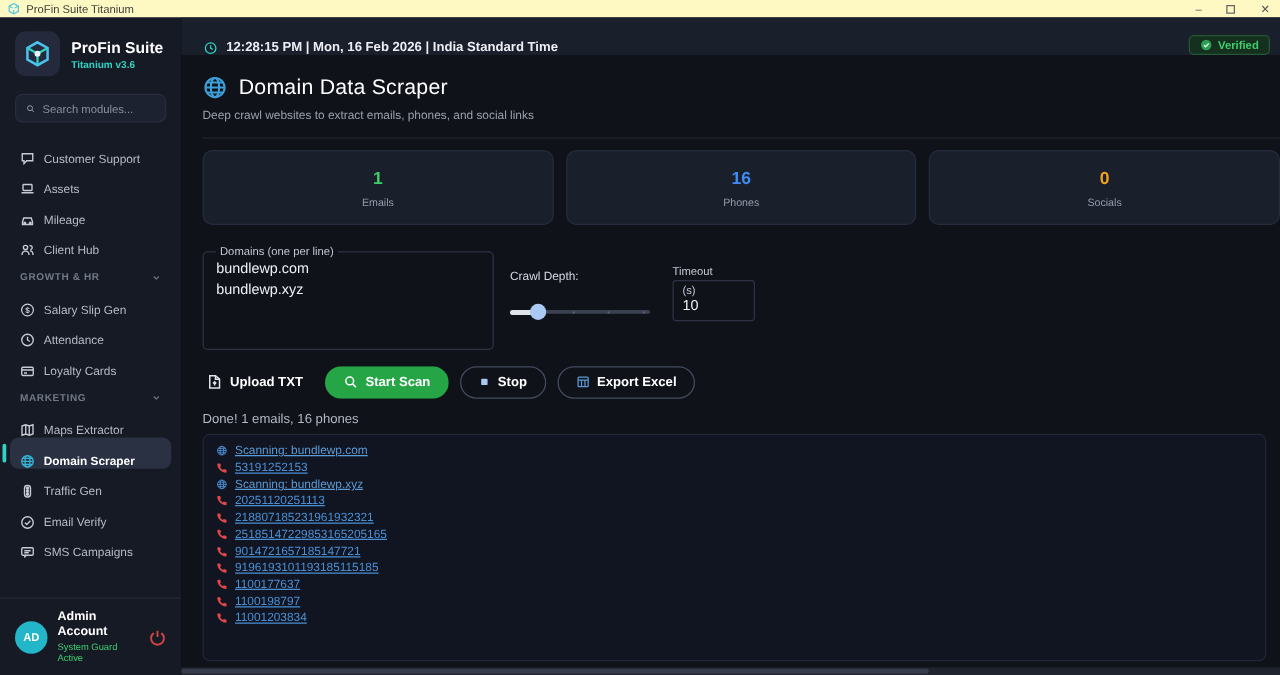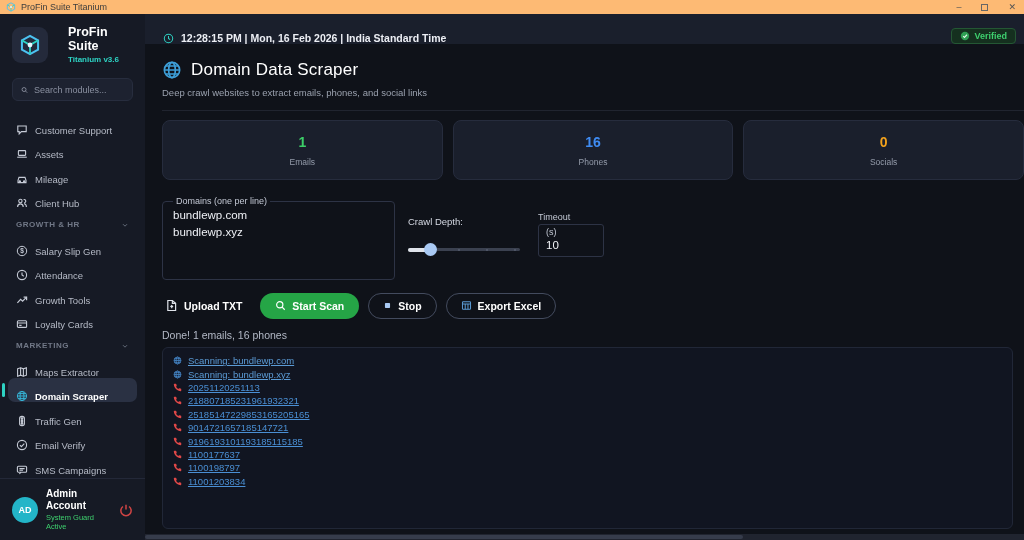--- a/index.html
+++ b/index.html
@@ -1,32 +1,32 @@
 <!DOCTYPE html>
 <html><head>
 <meta charset="utf-8">
 <style>
   * { box-sizing: border-box; margin: 0; padding: 0; }
   html,body { width:1024px; height:540px; overflow:hidden; }
   body { font-family:"Liberation Sans", sans-serif; background:#0f1219; color:#e8eaf0; position:relative; }
 
   
-  .titlebar { height:14px; background:#fdba74; display:flex; align-items:center; gap:5px; padding:0 8px 0 6px; }
+  .titlebar { height:14px; background:#fef9c3; display:flex; align-items:center; gap:5px; padding:0 8px 0 6px; }
   .titlebar .app-ic { width:10px; height:10px; display:inline-flex; }
   .titlebar .ttl { font-size:9px; color:#3d3d3d; }
   .win-ctrls { margin-left:auto; display:flex; align-items:center; gap:20px; color:#555; }
   .win-ctrls .wc { font-size:9px; line-height:9px; cursor:pointer; }
   .wc-max { width:7px; height:7px; border:1px solid #666; display:inline-block; }
 
   
   .shell { display:flex; height:526px; }
 
   
   .sidebar { width:145px; background:#161a25; display:flex; flex-direction:column; flex-shrink:0; }
-  .brand { display:flex; align-items:center; gap:20px; padding:11px 12px 8px; }
+  .brand { display:flex; align-items:center; gap:9px; padding:11px 12px 8px; }
   .brand-ic { width:36px; height:36px; border-radius:9px; background:#242a3b; display:flex; align-items:center; justify-content:center; flex-shrink:0; }
   .brand-ic svg { width:22px; height:22px; }
   .brand-name { font-size:12.5px; font-weight:bold; color:#fff; line-height:14px; }
   .brand-ver { font-size:8px; font-weight:bold; color:#2ed3c4; margin-top:2px; }
   .search-box { margin:6px 12px 8px; height:23px; background:#1d2230; border:1px solid #272d3e; border-radius:6px; display:flex; align-items:center; gap:6px; padding:0 8px; color:#8a90a0; }
   .search-box .icn { width:10px; height:10px; color:#9aa0b0; }
   .search-box input { background:transparent; border:none; outline:none; color:#aeb4c2; font-size:9px; width:90px; font-family:"Liberation Sans",sans-serif; }
   .search-box input::placeholder { color:#8a90a0; }
   .nav { flex:1; padding:2px 8px 0; overflow:hidden; }
   .nav-item { height:24.5px; display:flex; align-items:flex-end; gap:7px; padding:0 8px; border-radius:7px; color:#b6bbc7; font-size:9.5px; cursor:pointer; position:relative; }
@@ -206,29 +206,20 @@
           <span class="icn">
             <svg viewBox="0 0 12 12" fill="none" stroke="currentColor" stroke-width="1.1">
               <circle cx="6" cy="6" r="4.6"></circle>
               <path d="M6 3.4V6l1.8 1.2"></path>
             </svg>
           </span>
           <span>Attendance</span>
         </div>
         <div class="nav-item">
           <span class="icn">
-            <svg viewBox="0 0 12 12" fill="none" stroke="currentColor" stroke-width="1.2">
-              <path d="M1.4 8.8 4.6 5.4 6.6 7.2 10.6 3.2"></path>
-              <path d="M7.6 3.2h3v3"></path>
-            </svg>
-          </span>
-          <span>Growth Tools</span>
-        </div>
-        <div class="nav-item">
-          <span class="icn">
             <svg viewBox="0 0 12 12" fill="none" stroke="currentColor" stroke-width="1.1">
               <rect x="1.4" y="2.8" width="9.2" height="6.6" rx="1"></rect>
               <path d="M1.4 5h9.2M3.2 7.4h2.4"></path>
             </svg>
           </span>
           <span>Loyalty Cards</span>
         </div>
         <div class="nav-header">
           <span>MARKETING</span>
           <span class="icn">
@@ -420,20 +411,28 @@
           <div class="log-line scan">
             <span class="icn">
               <svg viewBox="0 0 12 12" fill="none" stroke="currentColor" stroke-width="1">
                 <circle cx="6" cy="6" r="4.6"></circle>
                 <ellipse cx="6" cy="6" rx="2" ry="4.6"></ellipse>
                 <path d="M1.4 6h9.2M2 3.6h8M2 8.4h8"></path>
               </svg>
             </span>
             <span>Scanning: bundlewp.com</span>
           </div>
+          <div class="log-line phone">
+            <span class="icn">
+              <svg viewBox="0 0 24 24" fill="currentColor">
+                <path d="M22 16.92v3a2 2 0 0 1-2.18 2 19.79 19.79 0 0 1-8.63-3.07 19.5 19.5 0 0 1-6-6 19.79 19.79 0 0 1-3.07-8.67A2 2 0 0 1 4.11 2h3a2 2 0 0 1 2 1.72c.13.96.36 1.9.7 2.81a2 2 0 0 1-.45 2.11L8.09 9.91a16 16 0 0 0 6 6l1.27-1.27a2 2 0 0 1 2.11-.45c.91.34 1.85.57 2.81.7A2 2 0 0 1 22 16.92z"></path>
+              </svg>
+            </span>
+            <span>53191252153</span>
+          </div>
           <div class="log-line scan">
             <span class="icn">
               <svg viewBox="0 0 12 12" fill="none" stroke="currentColor" stroke-width="1">
                 <circle cx="6" cy="6" r="4.6"></circle>
                 <ellipse cx="6" cy="6" rx="2" ry="4.6"></ellipse>
                 <path d="M1.4 6h9.2M2 3.6h8M2 8.4h8"></path>
               </svg>
             </span>
             <span>Scanning: bundlewp.xyz</span>
           </div>

